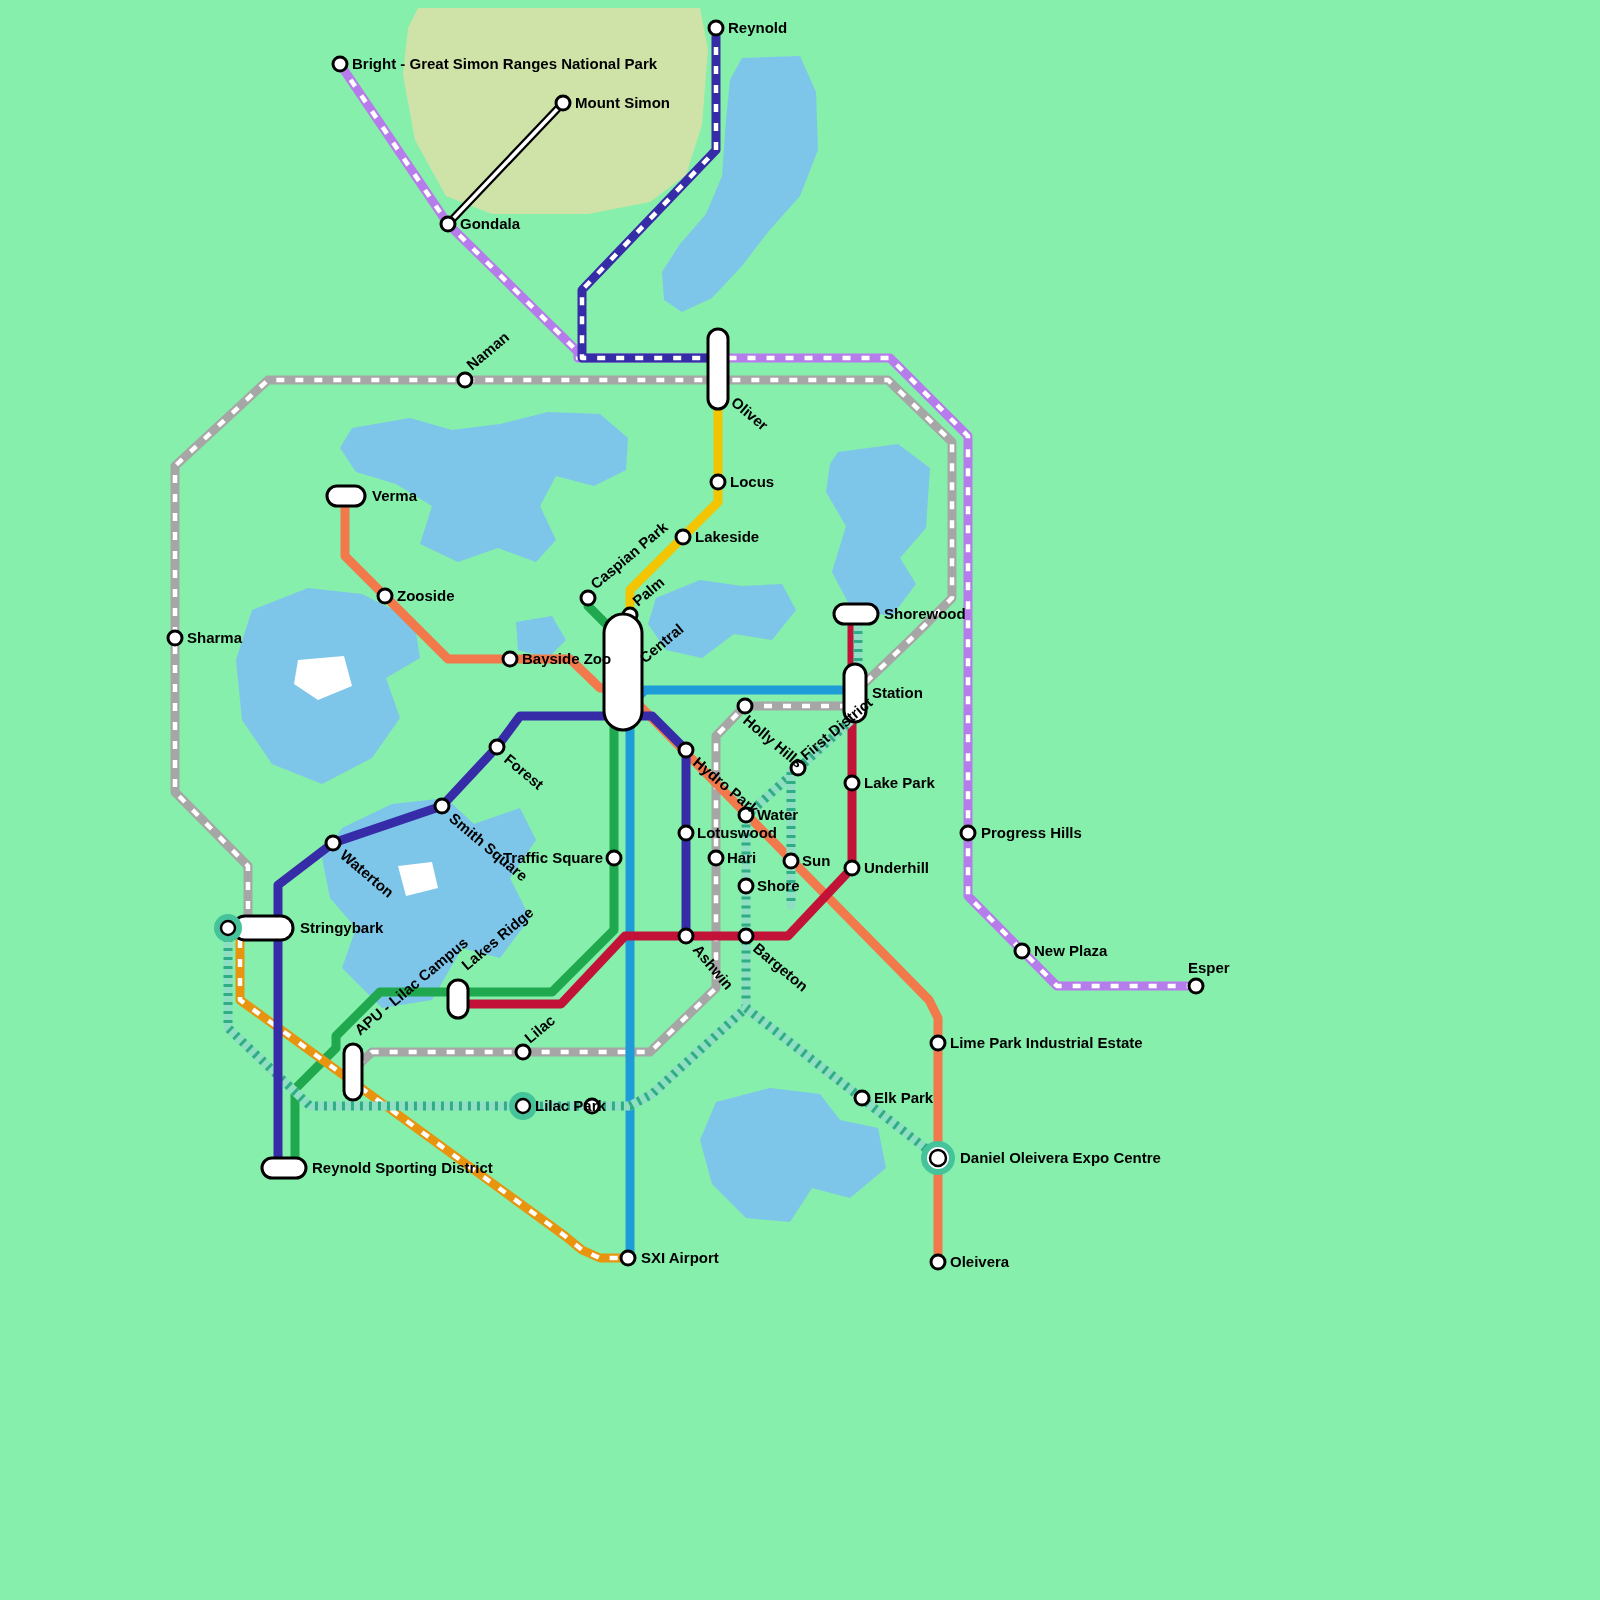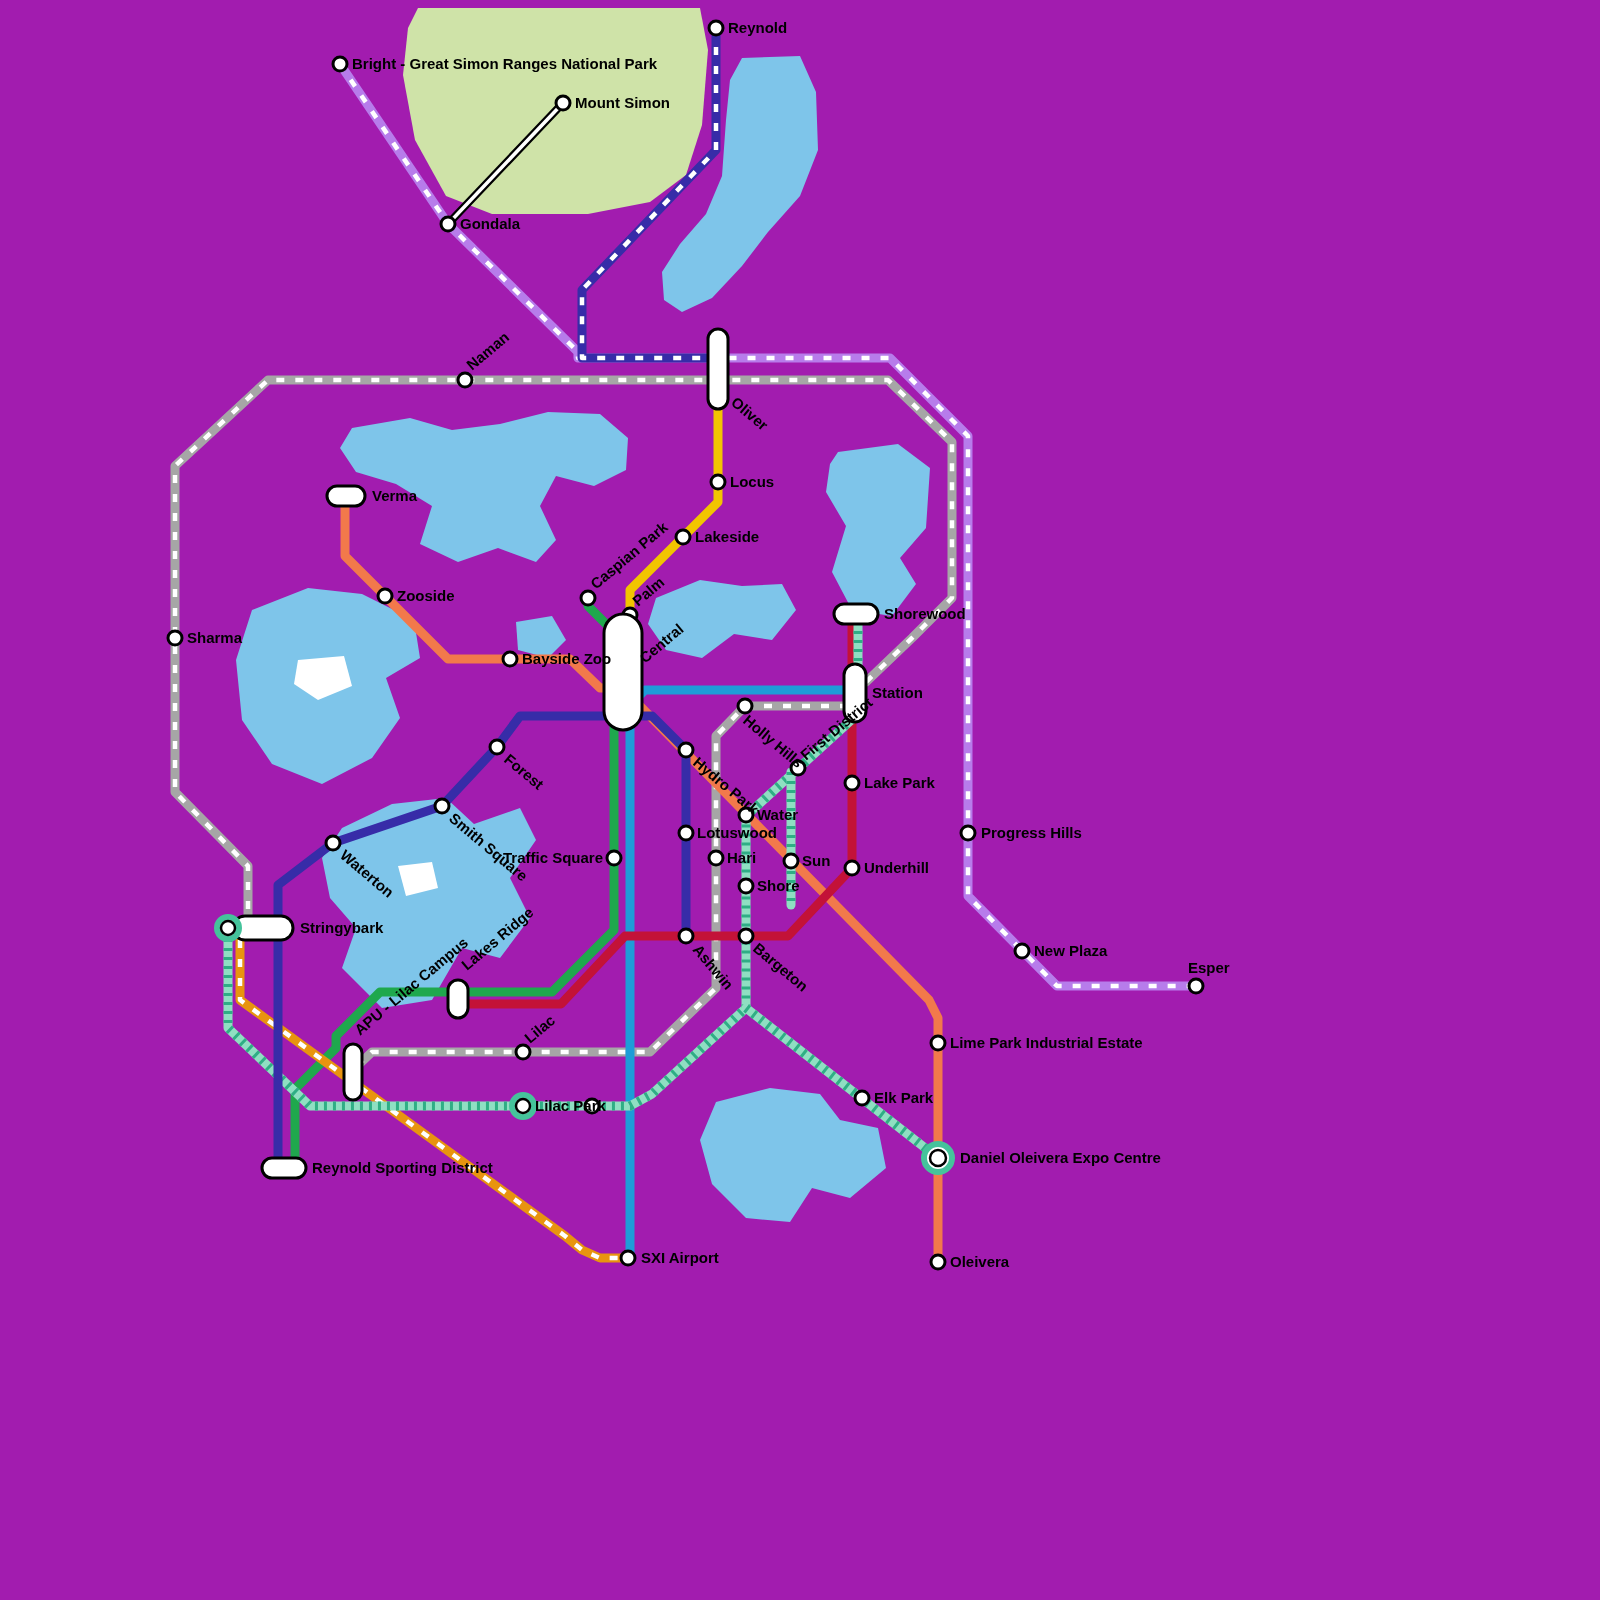--- a/index.html
+++ b/index.html
@@ -1,16 +1,16 @@
 <!DOCTYPE html>
 <html><head>
 <meta charset="utf-8">
 <style>
   html,body{margin:0;padding:0;background:#ffffff;}
-  #stage{position:relative;width:1600px;height:1600px;background:#a21caf;overflow:hidden;
+  #stage{position:relative;width:1600px;height:1600px;background:#86efac;overflow:hidden;
          font-family:"Liberation Sans",sans-serif;}
   svg{position:absolute;left:0;top:0;}
   .station-label{font-family:"Liberation Sans",sans-serif;font-weight:bold;font-size:15px;fill:#000000;}
 </style>
 </head>
 <body>
 
 <div id="stage">
   <svg id="map-svg" viewBox="0 0 1600 1600" width="1600" height="1600" xmlns="http://www.w3.org/2000/svg">
       <polygon points="418,8 700,8 708,50 702,125 686,175 650,202 588,214 492,214 446,196 415,140 403,75 408,28" fill="#CFE3A8"></polygon>

